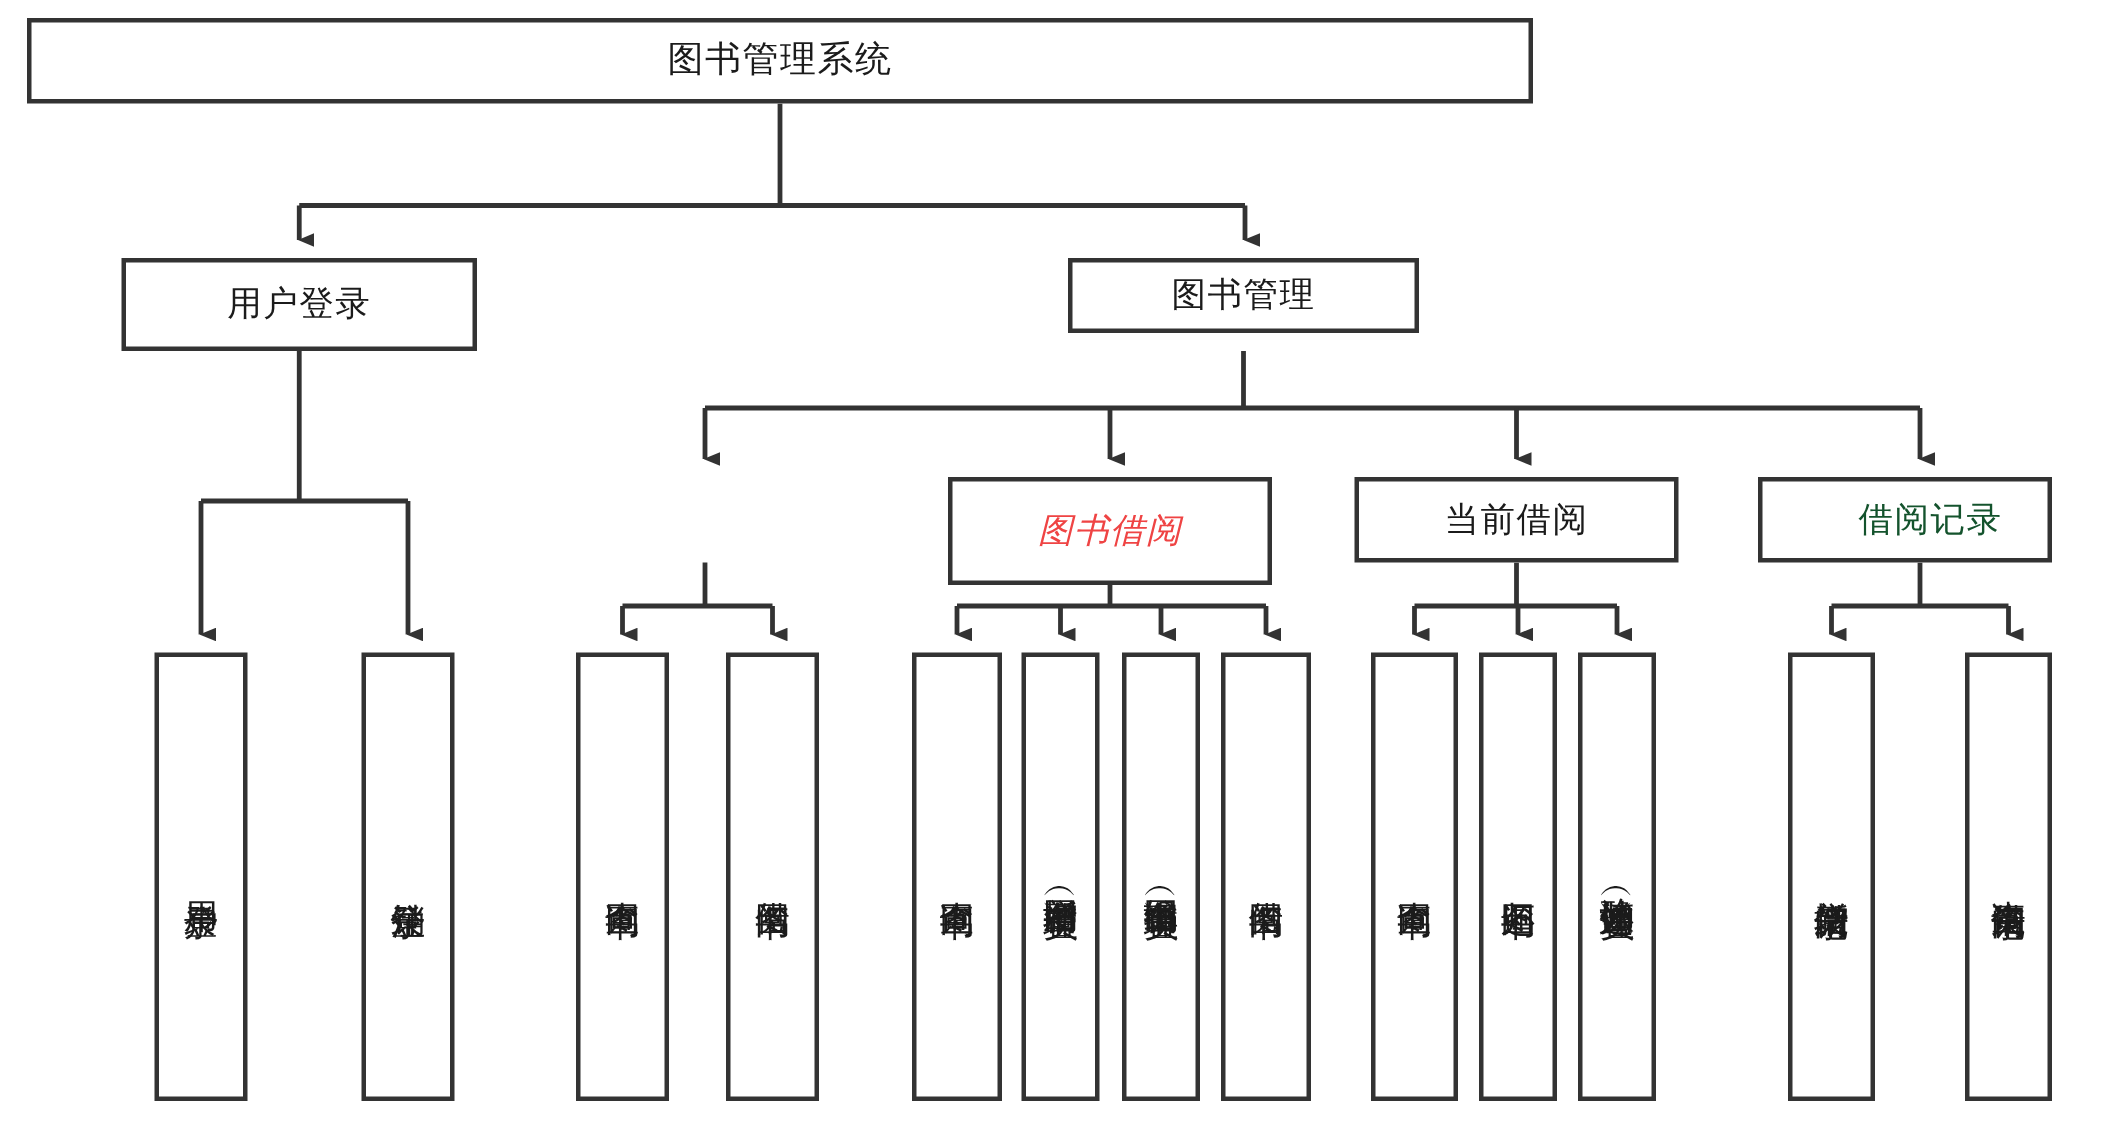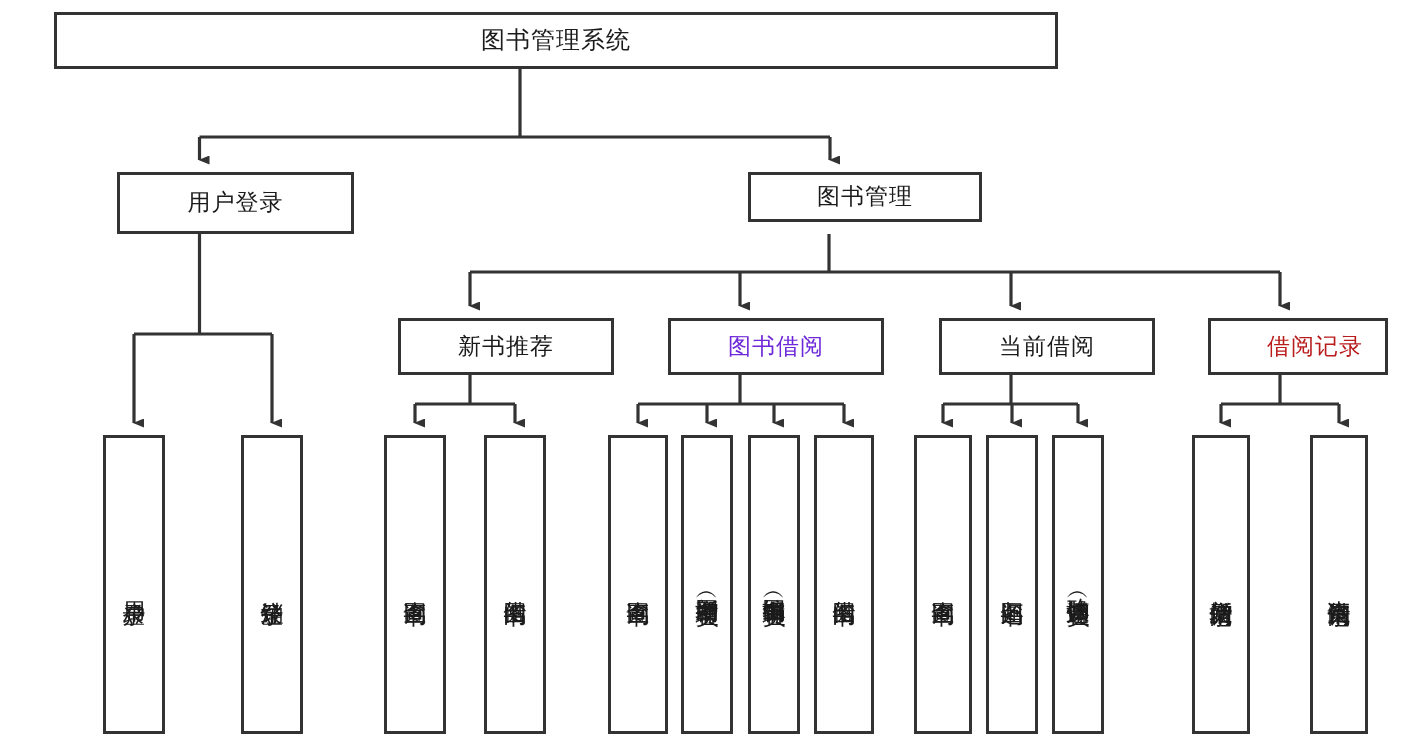--- a/index.html
+++ b/index.html
@@ -33,21 +33,20 @@
     background: #ffffff;
     display: flex;
     align-items: center;
     justify-content: center;
     color: #1b1b1b;
   }
   .node.horizontal {
     font-size: 23px;
     letter-spacing: 1px;
     line-height: 1.1;
-    margin-left: 36px;
   }
   .node.vertical {
     font-size: 23px;
     line-height: 1.18;
     letter-spacing: 1px;
     align-items: center;
     justify-content: center;
     padding: 6px 0;
   }
   .node.vertical .vlabel {
@@ -127,30 +126,27 @@
     <span>图书管理系统</span>
   </div>
 
   <div class="node horizontal" style="left: 81px; top: 172px; width: 237px; height: 62px; border-color: rgb(51, 51, 51); color: rgb(27, 27, 27);">
     <span>用户登录</span>
   </div>
   <div class="node horizontal" style="left: 712px; top: 172px; width: 234px; height: 50px; border-color: rgb(51, 51, 51); color: rgb(27, 27, 27);">
     <span>图书管理</span>
   </div>
 
-  <div class="node horizontal" style="left: 362px; top: 318px; width: 216px; height: 57px; border-color: rgb(51, 51, 51); color: rgb(27, 27, 27);">
-    <span>新书推荐</span>
-  </div>
-  <div class="node horizontal" style="left: 632px; top: 318px; width: 216px; height: 57px; border-color: rgb(51, 51, 51); color: #6d28d9;">
+  <div class="node horizontal" style="left: 632px; top: 318px; width: 216px; height: 72px; border-color: rgb(51, 51, 51); color: #ef4444; font-style: italic;">
     <span>图书借阅</span>
   </div>
   <div class="node horizontal" style="left: 903px; top: 318px; width: 216px; height: 57px; border-color: rgb(51, 51, 51); color: rgb(27, 27, 27);">
     <span>当前借阅</span>
   </div>
-  <div class="node horizontal" style="left: 1172px; top: 318px; width: 180px; height: 57px; border-color: rgb(51, 51, 51); color: #b91c1c; padding-left: 34px;">
+  <div class="node horizontal" style="left: 1172px; top: 318px; width: 196px; height: 57px; border-color: rgb(51, 51, 51); color: #14532d; padding-left: 34px;">
     <span>借阅记录</span>
   </div>
 
   <div class="node vertical" style="left: 103px; top: 435px; width: 62px; height: 299px; border-color: rgb(51, 51, 51); color: rgb(27, 27, 27);">
     <span class="vlabel">用户登录</span>
   </div>
   <div class="node vertical" style="left: 241px; top: 435px; width: 62px; height: 299px; border-color: rgb(51, 51, 51); color: rgb(27, 27, 27);">
     <span class="vlabel">注销登录</span>
   </div>
   <div class="node vertical" style="left: 384px; top: 435px; width: 62px; height: 299px; border-color: rgb(51, 51, 51); color: rgb(27, 27, 27);">

